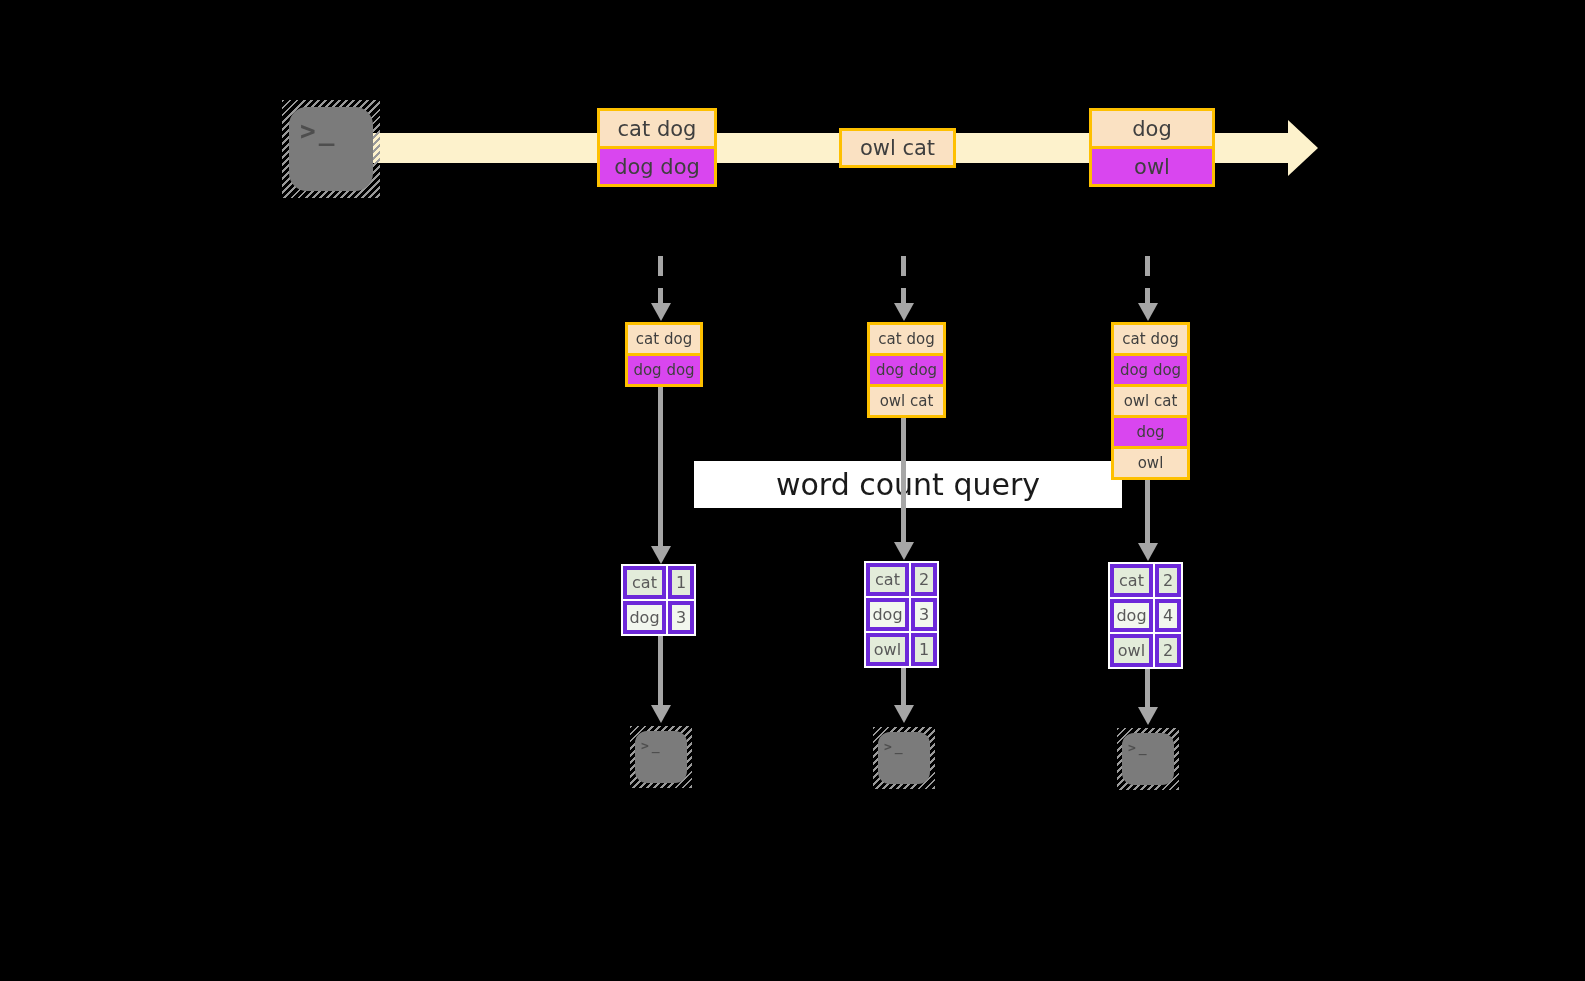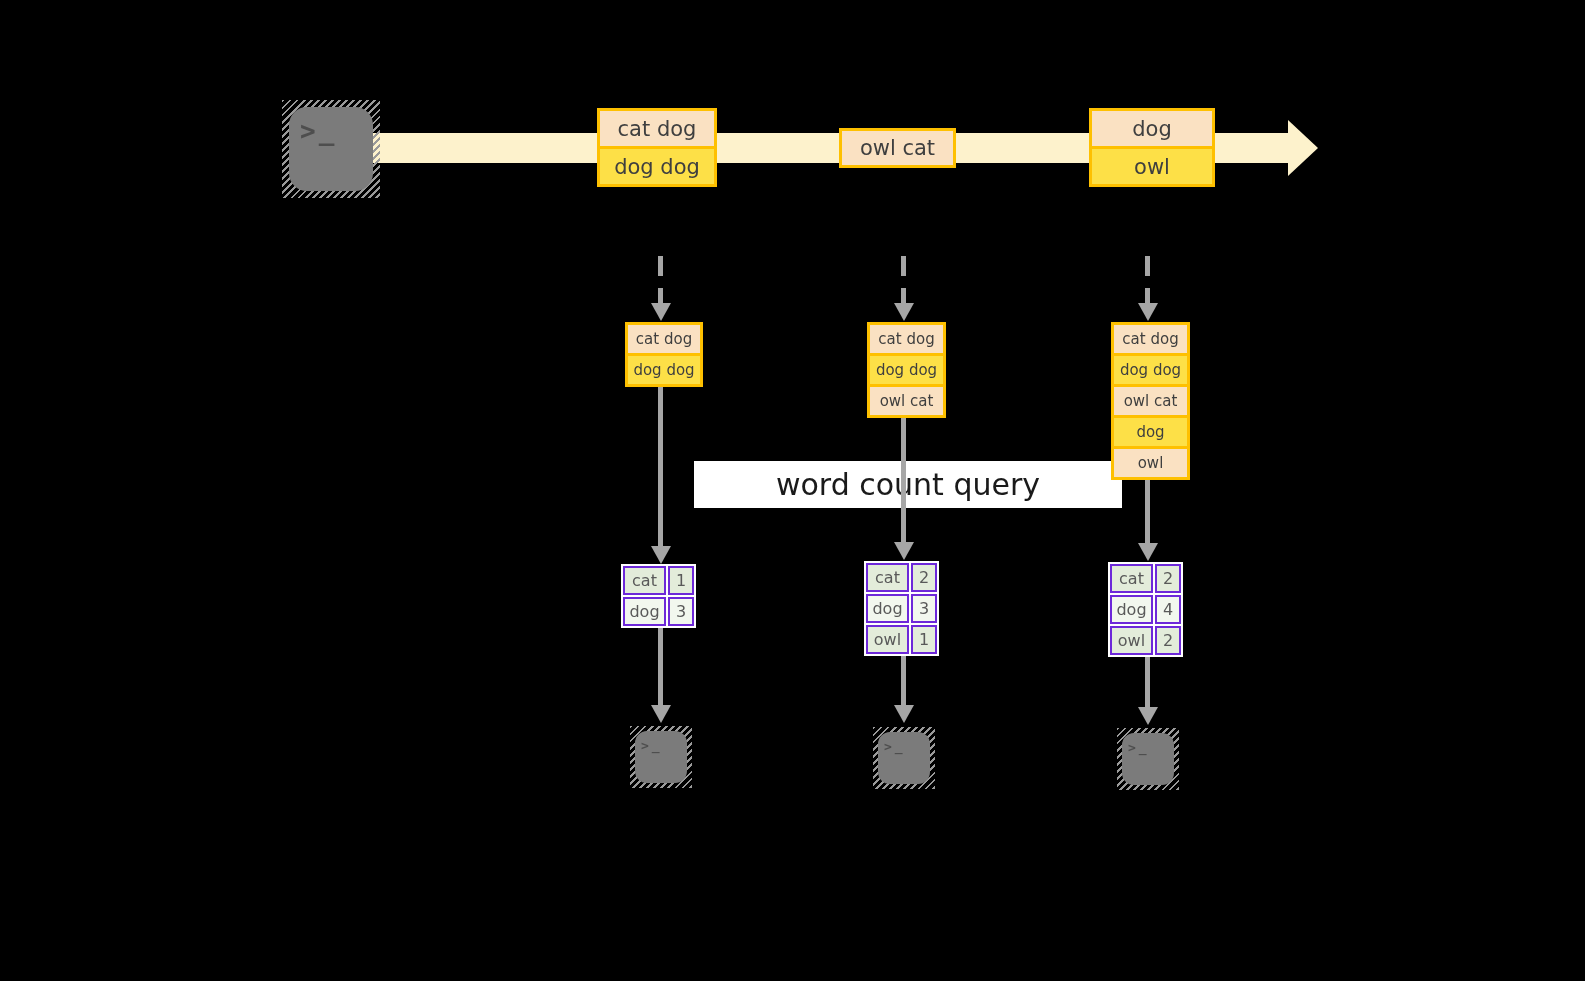--- a/index.html
+++ b/index.html
@@ -26,21 +26,21 @@
   }
   
   .obox {
     position:absolute; border:3px solid #fec000; background:#fec000;
     display:flex; flex-direction:column; gap:3px; z-index:4;
   }
   .obox .cell {
     display:flex; align-items:center; justify-content:center; color:#3f3f3f;
   }
   .cell.peach { background:#fae1c2; }
-  .cell.cream { background:#fde047; }
+  .cell.cream { background:#d946ef; }
   .obox.streambox .cell { height:35px; font-size:21px; }
   .obox.single .cell { height:34px; }
   .obox.stack { z-index:4; }
   .obox.stack .cell { height:28px; font-size:15px; }
   
   .gline { position:absolute; width:5px; background:#a6a6a6; z-index:3; }
   .gdash {
     position:absolute; width:5px; z-index:3;
     background:repeating-linear-gradient(to bottom,#a6a6a6 0 20px,transparent 20px 32px);
   }
@@ -54,21 +54,21 @@
     position:absolute; left:694px; top:461px; width:428px; height:47px; background:#ffffff;
     display:flex; align-items:center; justify-content:center; z-index:2;
   }
   .qband span { font-size:30px; color:#1a1a1a; }
   
   .gtable {
     position:absolute; background:#ffffff; padding:2px;
     display:grid; grid-template-columns:43px 26px; gap:2px; z-index:4;
   }
   .gtable .gcell {
-    border:2px solid #6d28d9; height:25px;
+    border:4px solid #6d28d9; height:25px;
     display:flex; align-items:center; justify-content:center;
     font-size:16px; color:#595959;
   }
   .gcell.g1 { background:#e3ecda; }
   .gcell.g2 { background:#f2f7ee; }
 </style>
 </head>
 <body>
 
 <div class="canvas">

